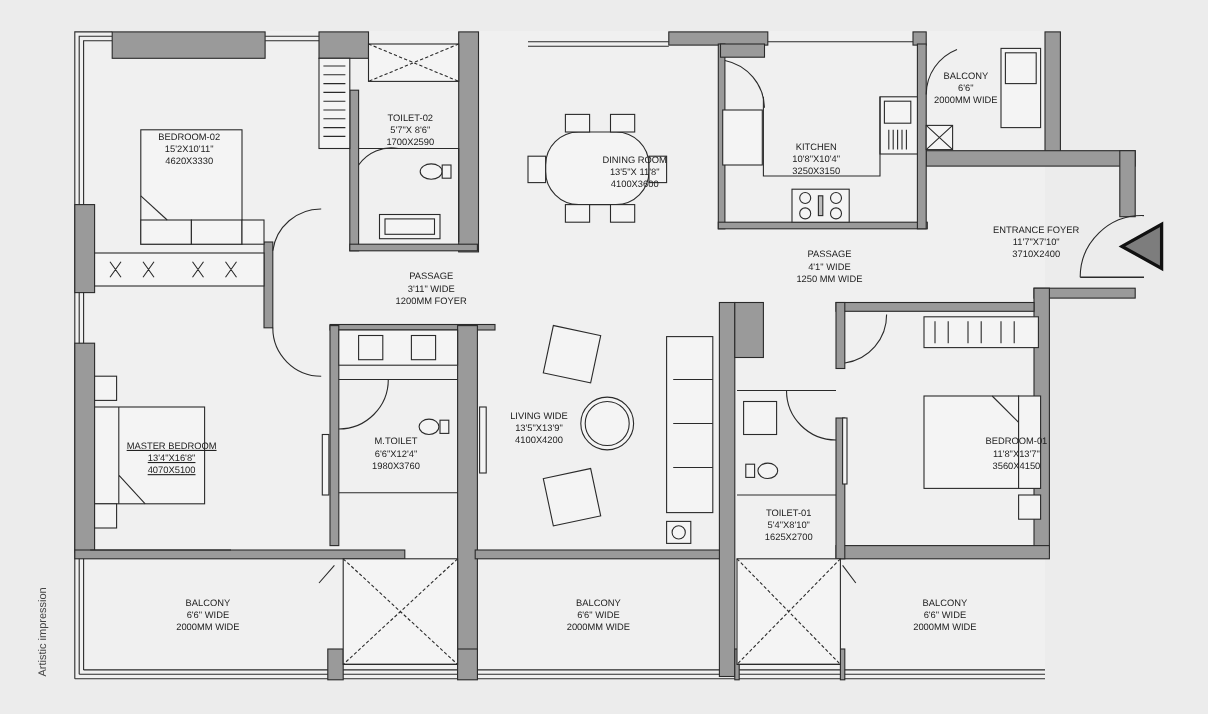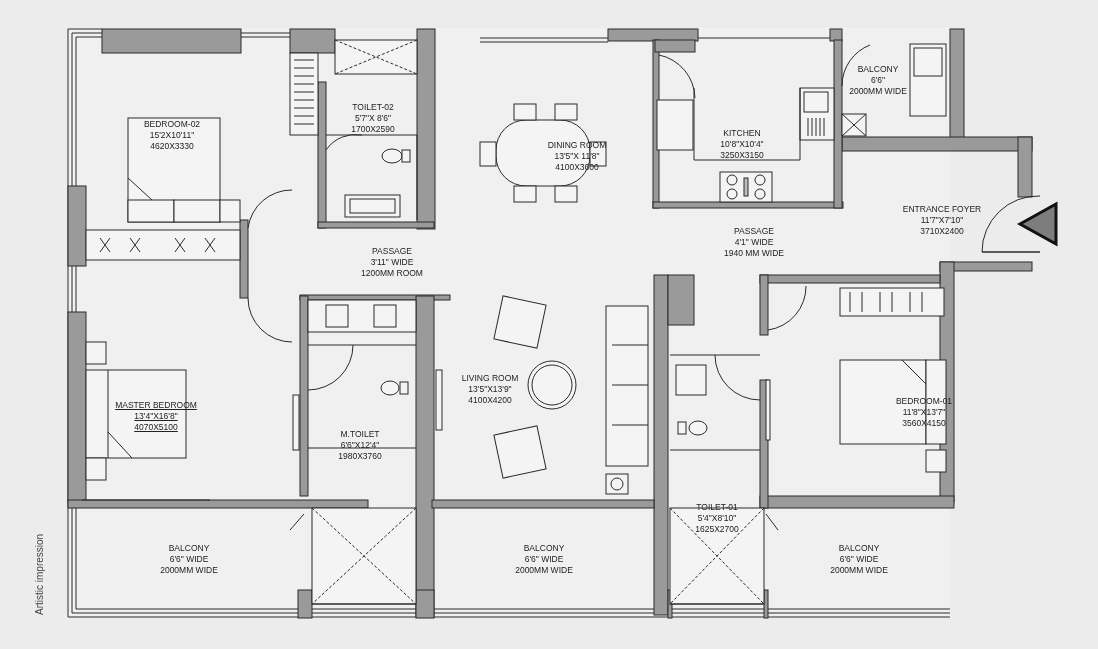--- a/index.html
+++ b/index.html
@@ -231,43 +231,43 @@
   <div>2000MM  WIDE</div>
 </div>
 <div class="lbl" style="left:928px;top:204px;margin-left:14px;">
   <div>ENTRANCE FOYER</div>
   <div>11'7"X7'10"</div>
   <div>3710X2400</div>
 </div>
 <div class="lbl" style="left:392px;top:246px;">
   <div>PASSAGE</div>
   <div>3'11" WIDE</div>
-  <div>1200MM ROOM</div>
+  <div>1200MM FOYER</div>
 </div>
 <div class="lbl" style="left:754px;top:226px;">
   <div>PASSAGE</div>
   <div>4'1" WIDE</div>
-  <div>1940 MM WIDE</div>
+  <div>1250 MM WIDE</div>
 </div>
 <div class="lbl" style="left:156px;top:400px;text-decoration:underline;">
   <div>MASTER BEDROOM</div>
   <div>13'4"X16'8"</div>
   <div>4070X5100</div>
 </div>
-<div class="lbl" style="left:360px;top:429px;">
+<div class="lbl" style="left:360px;top:396px;">
   <div>M.TOILET</div>
   <div>6'6"X12'4"</div>
   <div>1980X3760</div>
 </div>
 <div class="lbl" style="left:490px;top:373px;">
-  <div>LIVING ROOM</div>
+  <div>LIVING WIDE</div>
   <div>13'5"X13'9"</div>
   <div>4100X4200</div>
 </div>
-<div class="lbl" style="left:717px;top:461px;margin-top:41px;">
+<div class="lbl" style="left:717px;top:461px;">
   <div>TOILET-01</div>
   <div>5'4"X8'10"</div>
   <div>1625X2700</div>
 </div>
 <div class="lbl" style="left:924px;top:396px;">
   <div>BEDROOM-01</div>
   <div>11'8"X13'7"</div>
   <div>3560X4150</div>
 </div>
 <div class="lbl" style="left:189px;top:543px;">

